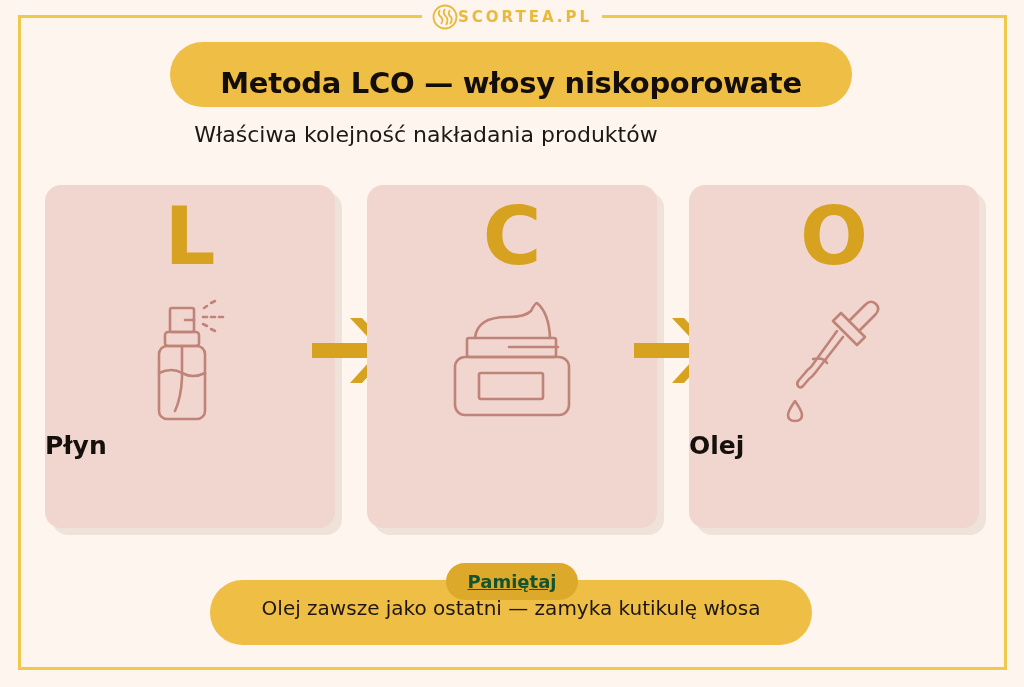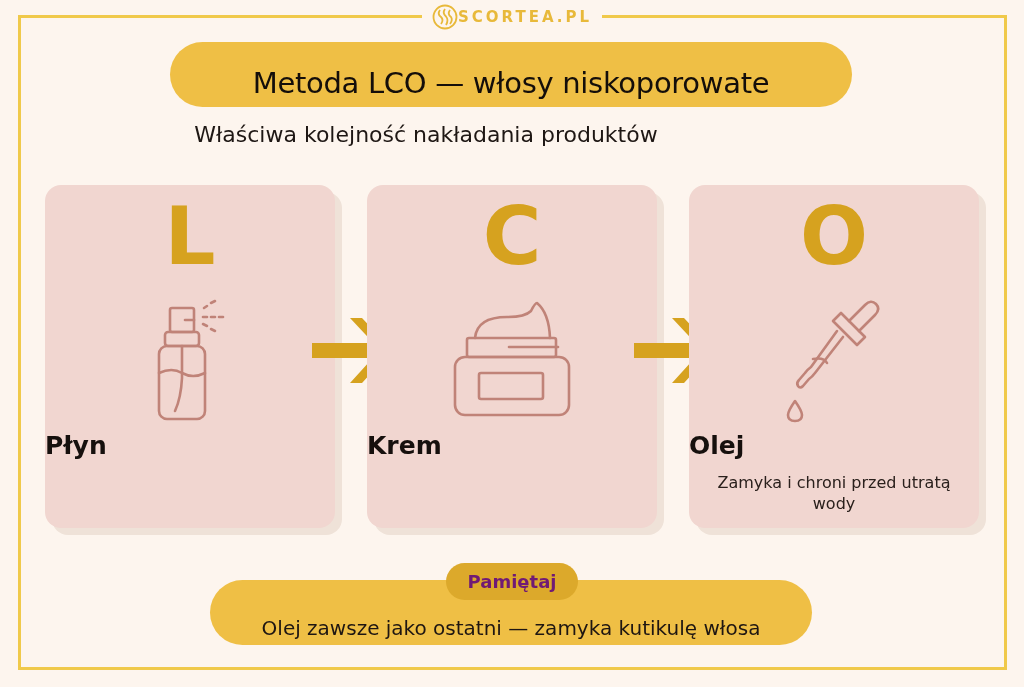--- a/index.html
+++ b/index.html
@@ -20,21 +20,21 @@
   .brand-text {
     font-family:"DejaVu Sans", sans-serif; font-size:15px; letter-spacing:3px;
     color:#e8b93a; font-weight:bold;
   }
   .title-pill {
     position:absolute; left:170px; top:42px; width:682px; height:65px;
     background:#efbf45; border-radius:33px;
     display:flex; align-items:center; justify-content:center;
   }
   .title-text {
-    font-family:"DejaVu Sans", sans-serif; font-weight:normal; font-size:29px;
+    font-family:"DejaVu Sans", sans-serif; font-weight:bold; font-size:29px;
     color:#140e0a; letter-spacing:-0.3px;margin-top:16px;
   }
   .subtitle {
     position:absolute; left:0; top:122px; width:852px; text-align:center;
     font-size:22px; color:#1e1714;
   }
   .card-shadow {
     position:absolute; background:#efe2d8; border-radius:16px;
   }
   .card {
@@ -55,29 +55,29 @@
     font-weight:bold; font-size:25px; color:#16100d;
   }
   .card-desc {
     position:absolute; left:20px; width:250px; top:287px; text-align:center;
     font-size:16px; line-height:21px; color:#2a201c;
   }
   .arrow { position:absolute; top:315px; width:82px; height:72px; }
   .reminder {
     position:absolute; left:210px; top:580px; width:602px; height:65px;
     background:#efbf45; border-radius:33px;
-    display:flex; align-items:flex-end; justify-content:center; padding-bottom:5px; box-sizing:border-box;
+    display:flex; align-items:flex-end; justify-content:center; padding-bottom:25px; box-sizing:border-box;
   }
   .reminder-text { font-size:20px; color:#1e1612; }
   .badge {
     position:absolute; left:446px; top:563px; width:132px; height:37px;
     background:#dca92b; border-radius:19px;
     display:flex; align-items:center; justify-content:center;
   }
-  .badge-text { font-weight:bold; font-size:18px; color:#701a75; }
+  .badge-text { font-weight:bold; font-size:18px; color:#14532d;text-decoration:underline; }
 </style>
 </head>
 <body>
 
 <div class="frame"></div>
 
 <div class="brand">
   <svg width="26" height="26" viewBox="0 0 26 26">
     <circle cx="13" cy="13" r="11.5" fill="none" stroke="#e8b93a" stroke-width="1.8"></circle>
     <path d="M8 6 Q5 10 9 13 Q12 16 9 20" fill="none" stroke="#e8b93a" stroke-width="1.8"></path>
@@ -128,41 +128,39 @@
   <div class="letter-text">C</div>
   <div class="icon">
     <svg width="130" height="130" viewBox="0 0 130 130" fill="none" stroke="#c08378" stroke-width="2.6" stroke-linecap="round" stroke-linejoin="round">
       <path d="M28 45 Q30 24 60 24 Q78 24 84 18 Q88 10 90 10 Q102 20 103 45"></path>
       <rect x="20" y="45" width="89" height="19" rx="2"></rect>
       <line x1="62" y1="54" x2="111" y2="54"></line>
       <rect x="8" y="64" width="114" height="58" rx="10"></rect>
       <rect x="32" y="80" width="64" height="26" rx="2"></rect>
     </svg>
   </div>
-  <div class="card-name">Krem</div>
 </div>
 
 <svg class="arrow" style="left:632px;" viewBox="0 0 82 72">
   <rect x="2" y="28" width="66" height="15" fill="#d6a21f"></rect>
   <polygon points="40,3 52,3 82,35 52,68 40,68 70,35" fill="#d6a21f"></polygon>
 </svg>
 
 <div class="card" style="left:689px;">
   <div class="letter-text">O</div>
   <div class="icon">
     <svg width="110" height="130" viewBox="0 0 110 130" fill="none" stroke="#c08378" stroke-width="2.6" stroke-linecap="round" stroke-linejoin="round">
       <path d="M70 28 L86 12 Q92 6 97 11 Q102 16 96 22 L80 38"></path>
       <path d="M58 30 L66 22 L90 46 L82 54 Z" transform="translate(-4,-2)"></path>
       <path d="M64 44 L36 80 Q33 84 30 86 L24 93 Q21 96 19 93 Q17 90 20 87 L26 80 Q28 77 32 74 L58 38"></path>
       <path d="M34 66 Q45 64 48 70"></path>
       <path d="M16 108 Q9 118 9 122 Q9 128 16 128 Q23 128 23 122 Q23 118 16 108 Z"></path>
     </svg>
   </div>
   <div class="card-name">Olej</div>
-  <div class="card-desc">Zamyka i chroni przed utratą wody</div>
 </div>
 
 <div class="reminder">
   <span class="reminder-text">Olej zawsze jako ostatni — zamyka kutikulę włosa</span>
 </div>
 <div class="badge">
   <span class="badge-text">Pamiętaj</span>
 </div>
 
 </body></html>

